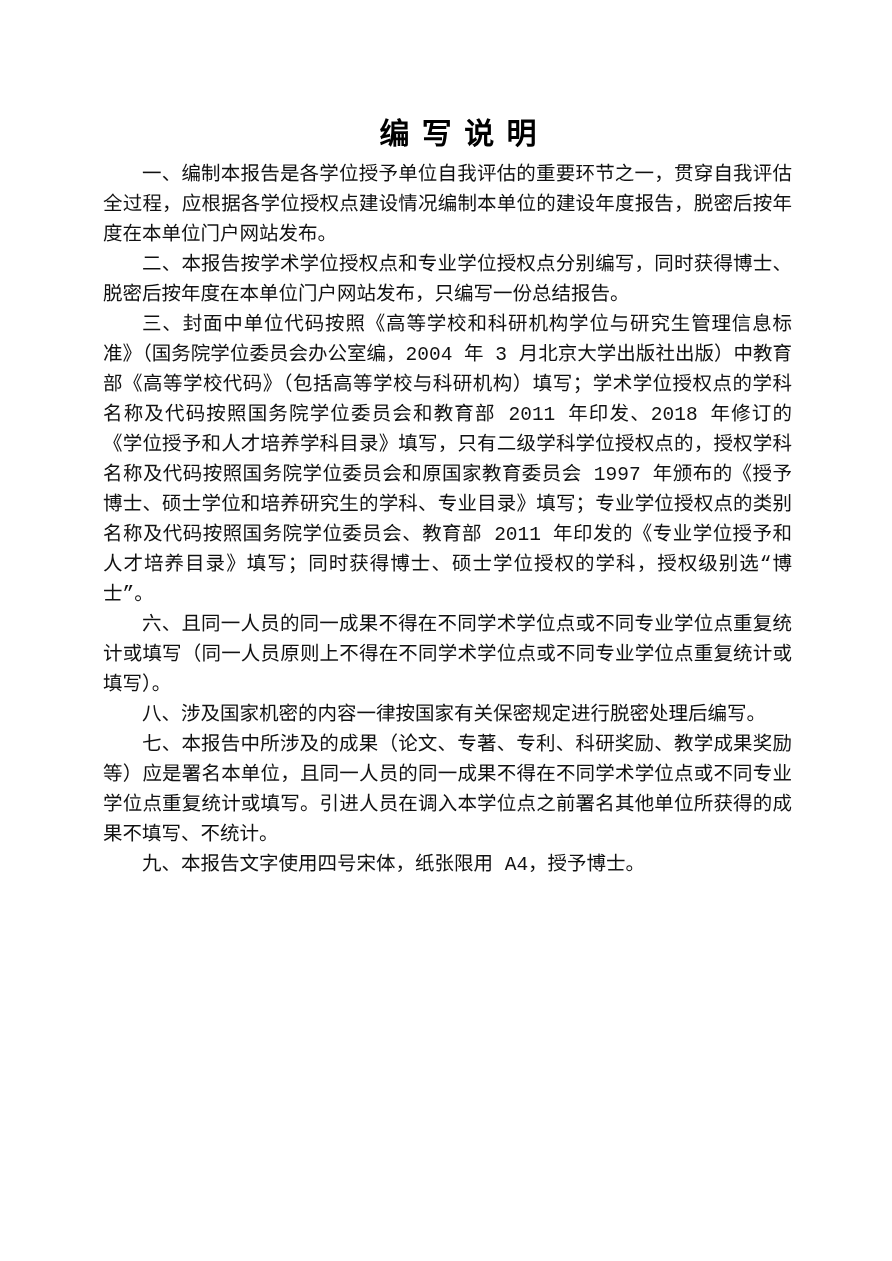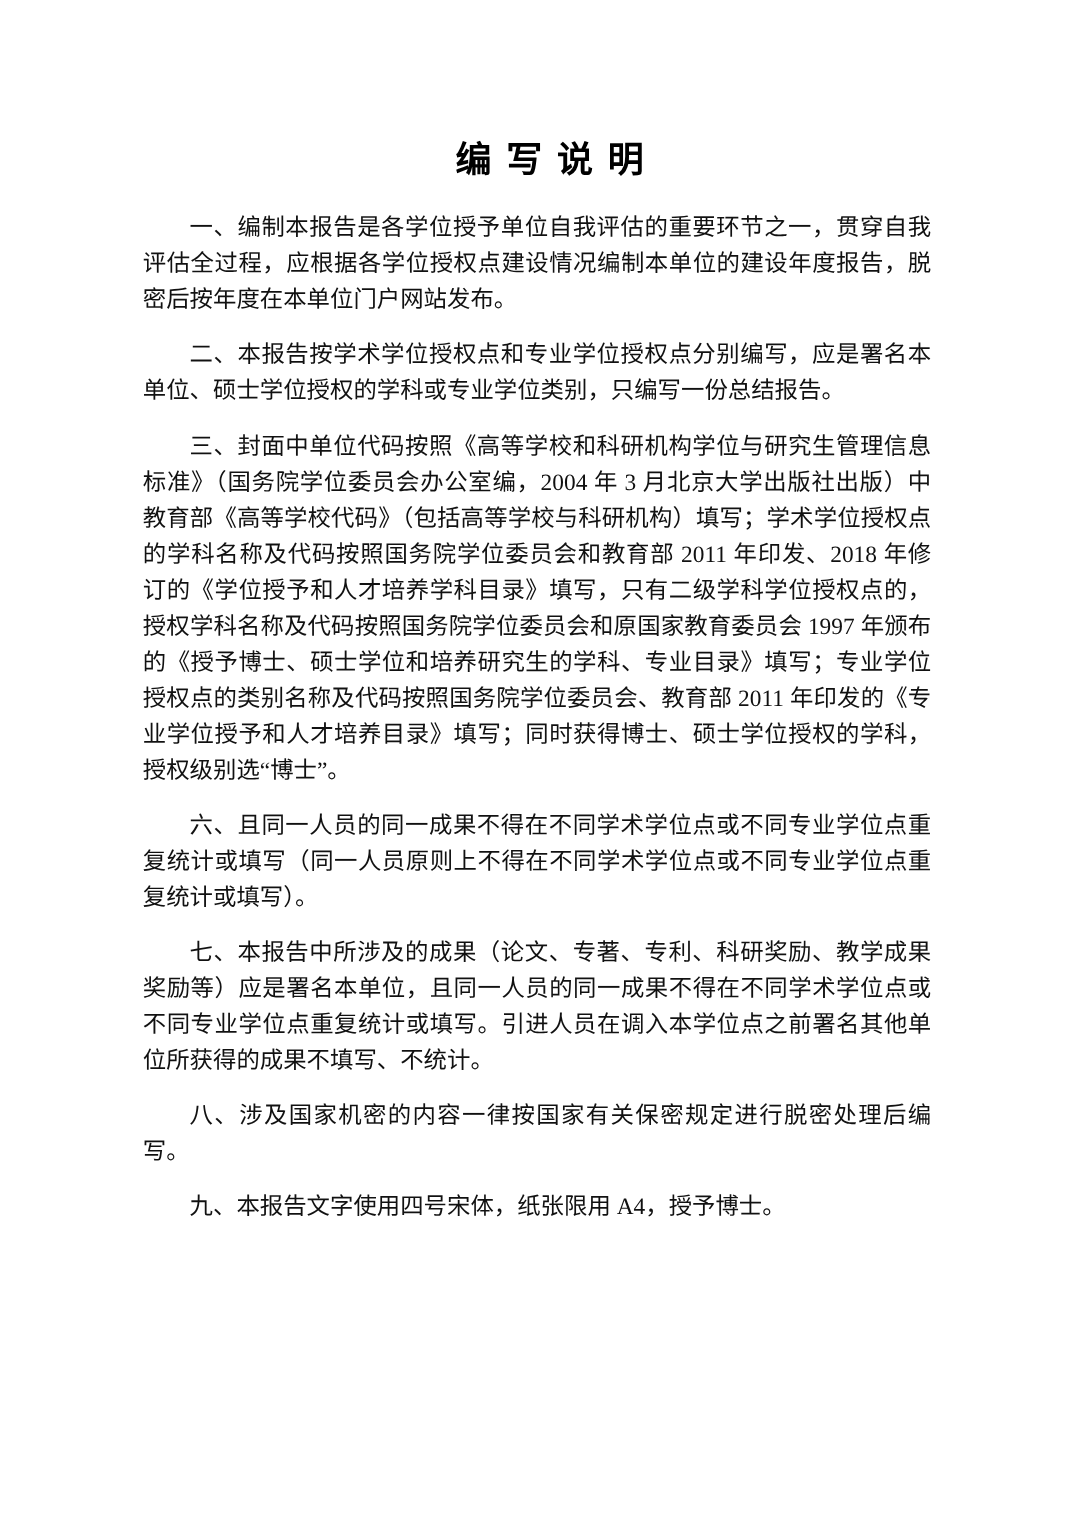--- a/index.html
+++ b/index.html
@@ -35,41 +35,41 @@
     color: #000000;
     font-family: "Liberation Sans", "DejaVu Sans", sans-serif;
   }
   .doc-body {
     position: absolute;
     top: 160px;
     left: 103px;
     width: 689px;
   }
   .doc-body p {
-    margin: 16px;
+    margin: 0;
     padding: 0;
     font-size: 19.5px;
     line-height: 30px;
     text-align: justify;
     text-indent: 2em;
     word-break: break-all;
     color: #111111;
-    font-family: Liberation Serif, serif;
+    font-family: Liberation Mono, monospace;
   }
 </style>
 </head>
 <body>
 
 <div class="doc-page">
 
   <h1 class="doc-title">编 写 说 明</h1>
 
   <div class="doc-body">
     <p>一、编制本报告是各学位授予单位自我评估的重要环节之一，贯穿自我评估全过程，应根据各学位授权点建设情况编制本单位的建设年度报告，脱密后按年度在本单位门户网站发布。</p>
-    <p>二、本报告按学术学位授权点和专业学位授权点分别编写，应是署名本单位、硕士学位授权的学科或专业学位类别，只编写一份总结报告。</p>
+    <p>二、本报告按学术学位授权点和专业学位授权点分别编写，同时获得博士、脱密后按年度在本单位门户网站发布，只编写一份总结报告。</p>
     <p>三、封面中单位代码按照《高等学校和科研机构学位与研究生管理信息标准》（国务院学位委员会办公室编，2004 年 3 月北京大学出版社出版）中教育部《高等学校代码》（包括高等学校与科研机构）填写；学术学位授权点的学科名称及代码按照国务院学位委员会和教育部 2011 年印发、2018 年修订的《学位授予和人才培养学科目录》填写，只有二级学科学位授权点的，授权学科名称及代码按照国务院学位委员会和原国家教育委员会 1997 年颁布的《授予博士、硕士学位和培养研究生的学科、专业目录》填写；专业学位授权点的类别名称及代码按照国务院学位委员会、教育部 2011 年印发的《专业学位授予和人才培养目录》填写；同时获得博士、硕士学位授权的学科，授权级别选“博士”。</p>
     <p>六、且同一人员的同一成果不得在不同学术学位点或不同专业学位点重复统计或填写（同一人员原则上不得在不同学术学位点或不同专业学位点重复统计或填写）。</p>
+    <p>八、涉及国家机密的内容一律按国家有关保密规定进行脱密处理后编写。</p>
     <p>七、本报告中所涉及的成果（论文、专著、专利、科研奖励、教学成果奖励等）应是署名本单位，且同一人员的同一成果不得在不同学术学位点或不同专业学位点重复统计或填写。引进人员在调入本学位点之前署名其他单位所获得的成果不填写、不统计。</p>
-    <p>八、涉及国家机密的内容一律按国家有关保密规定进行脱密处理后编写。</p>
     <p>九、本报告文字使用四号宋体，纸张限用 A4，授予博士。</p>
   </div>
 
 </div>
 
 </body></html>

